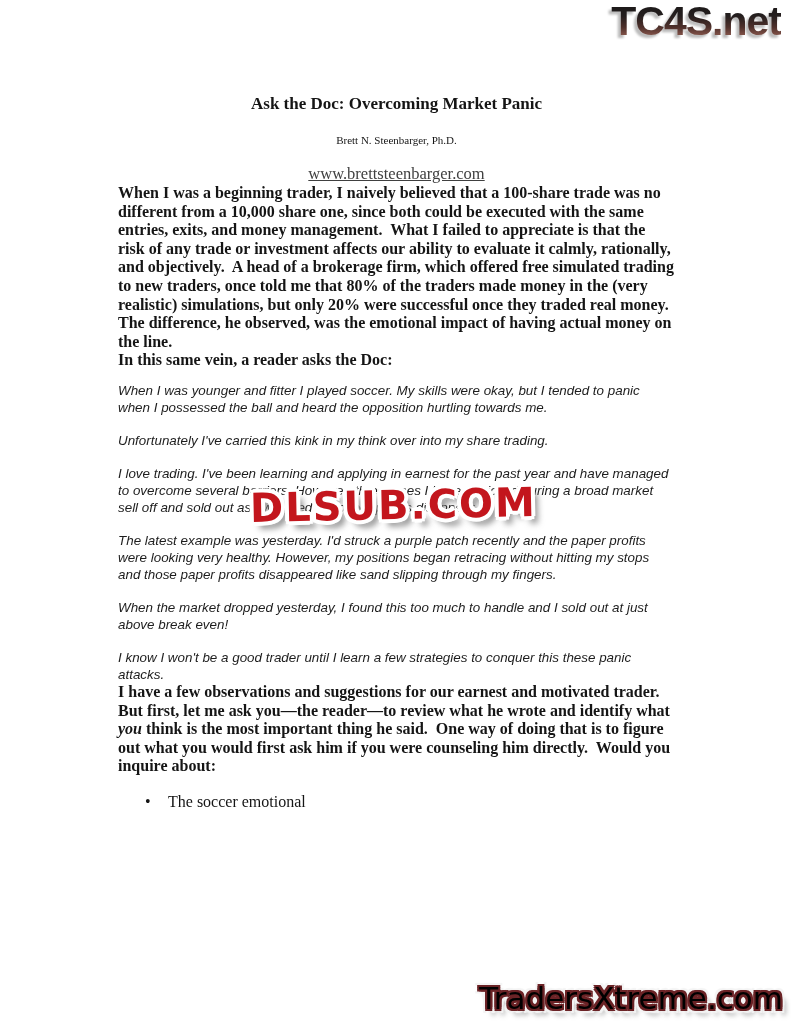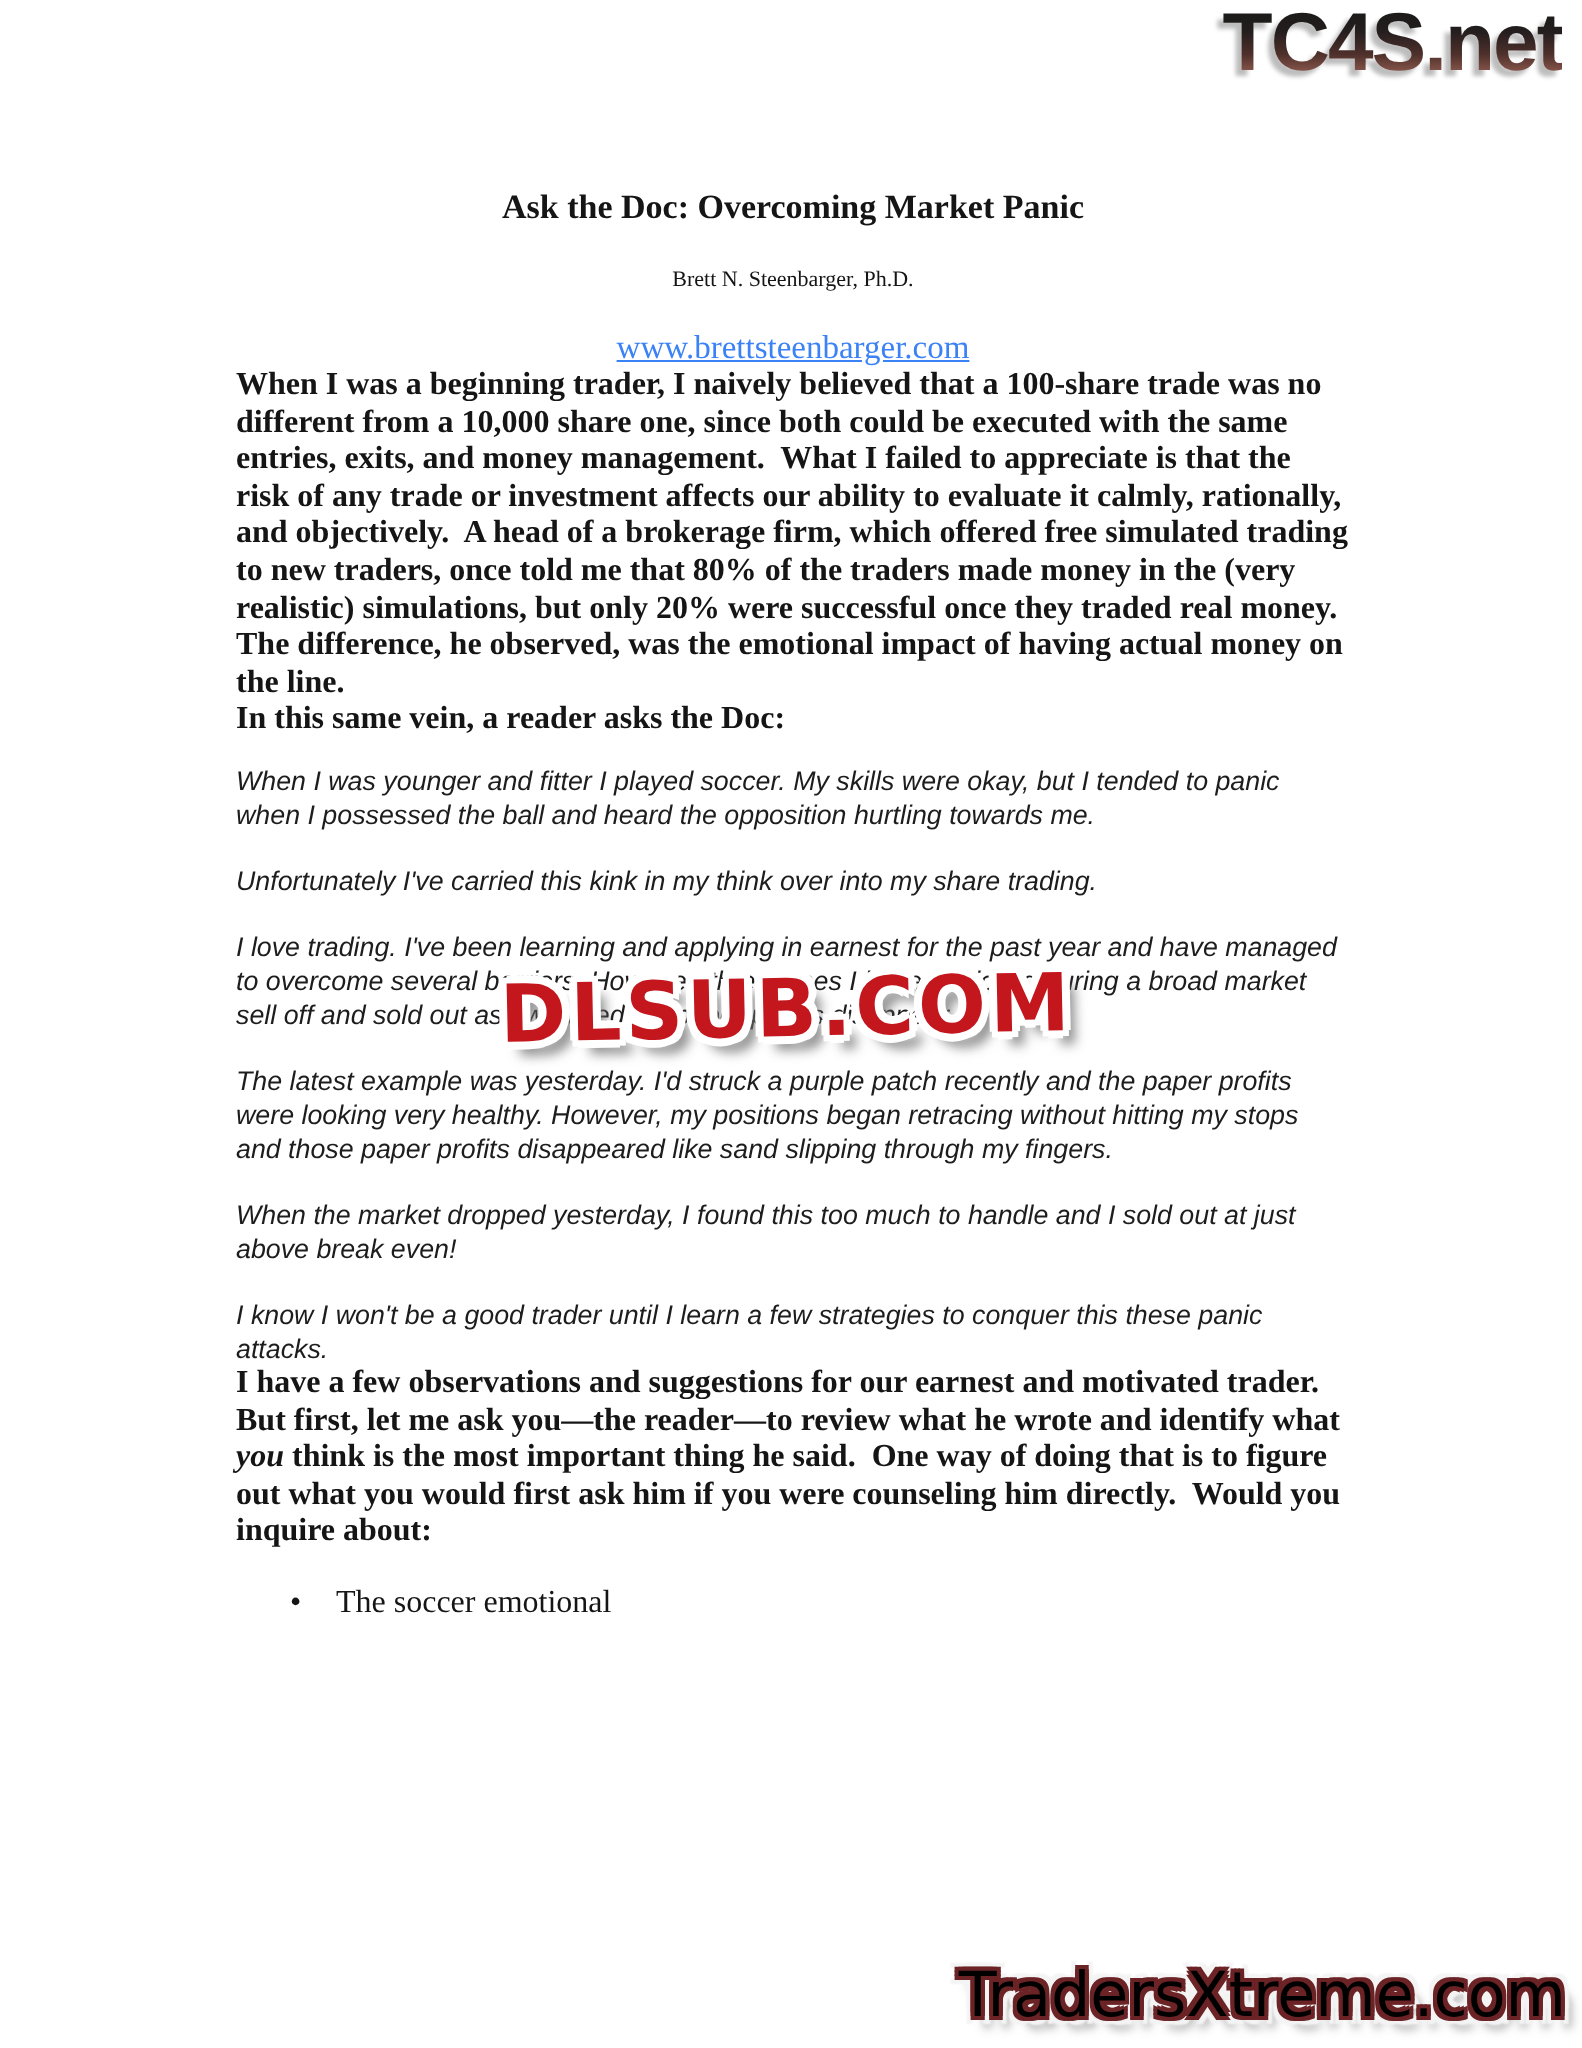--- a/index.html
+++ b/index.html
@@ -17,21 +17,21 @@
     background:linear-gradient(180deg,#161616 0%,#241e1e 38%,#4e302b 62%,#8a584d 82%,#b3897c 100%);
     -webkit-background-clip:text; background-clip:text; color:transparent;
     filter:drop-shadow(-3px 3px 1px #bcbcbc);
   }
 
   
   .doc { position:absolute; left:118px; top:0; width:557px; }
   .title { font-size:17px; font-weight:bold; text-align:center; margin:94px 0 0 0; }
   .author { font-size:11px; text-align:center; margin:20px 0 0 0; }
   .site   { font-size:16.5px; text-align:center; margin:18px 0 0 0; }
-  a.weblink { color:#3b82f6; text-decoration:underline; cursor:pointer; }
+  a.weblink { color:#404040; text-decoration:underline; cursor:pointer; }
 
   .note {
     margin:52px 0 0 0; text-align:center;
     font-weight:bold; font-style:italic;
     font-size:16px; line-height:24px; white-space:pre-wrap;
   }
   .note a.weblink { font-weight:bold; font-style:italic; }
 
   p.body { margin:0; font-size:16px; line-height:18.6px; white-space:pre-wrap;font-weight:bold; }
   .mt-para1 { margin-top:40px; }

